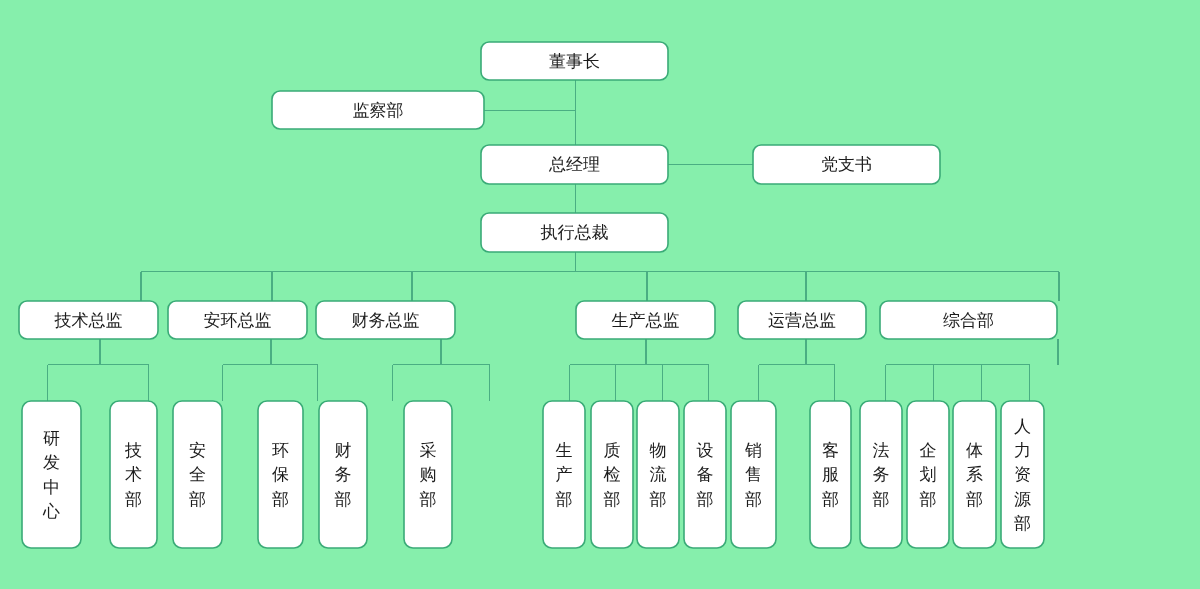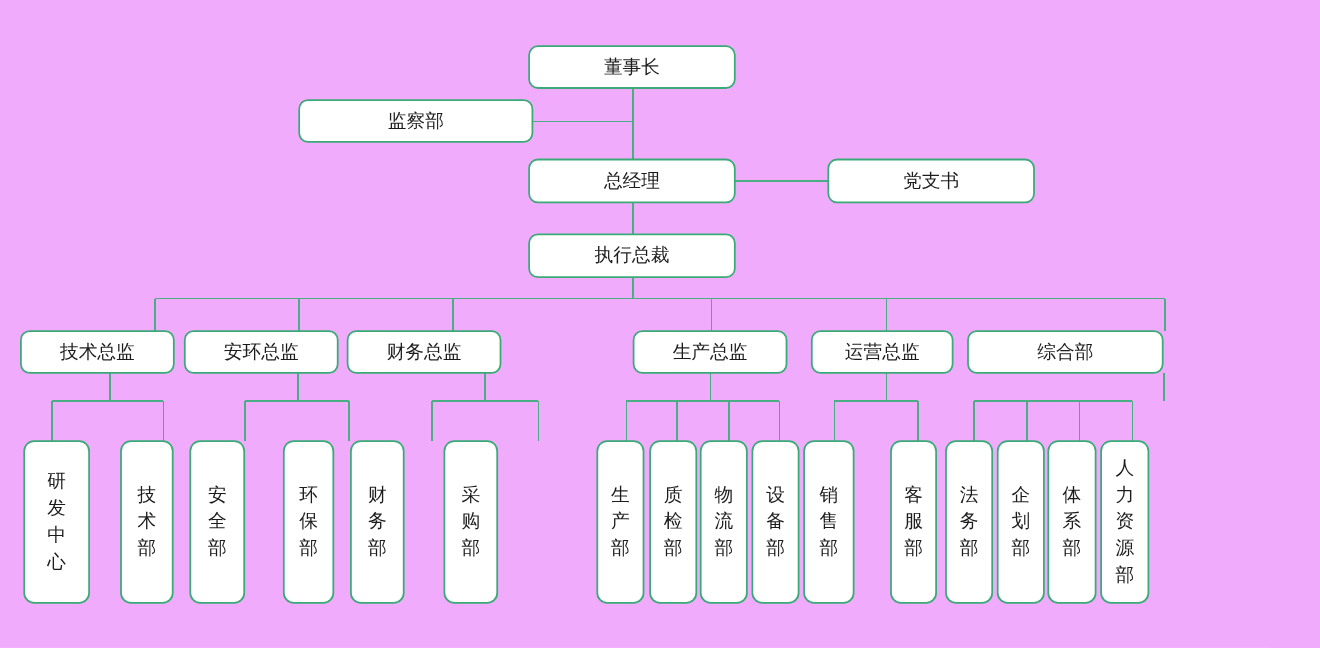--- a/index.html
+++ b/index.html
@@ -11,21 +11,21 @@
   body {
     width: 1200px;
     height: 589px;
     font-family: "DejaVu Sans", "Liberation Sans", sans-serif;
     overflow: hidden;
   }
   #org-chart-root {
     position: relative;
     width: 1200px;
     height: 589px;
-    background: #f0abfc;
+    background: #86efac;
   }
   svg#org-svg {
     position: absolute;
     left: 0;
     top: 0;
     width: 1200px;
     height: 589px;
   }
   .node-box {
     fill: #ffffff;

